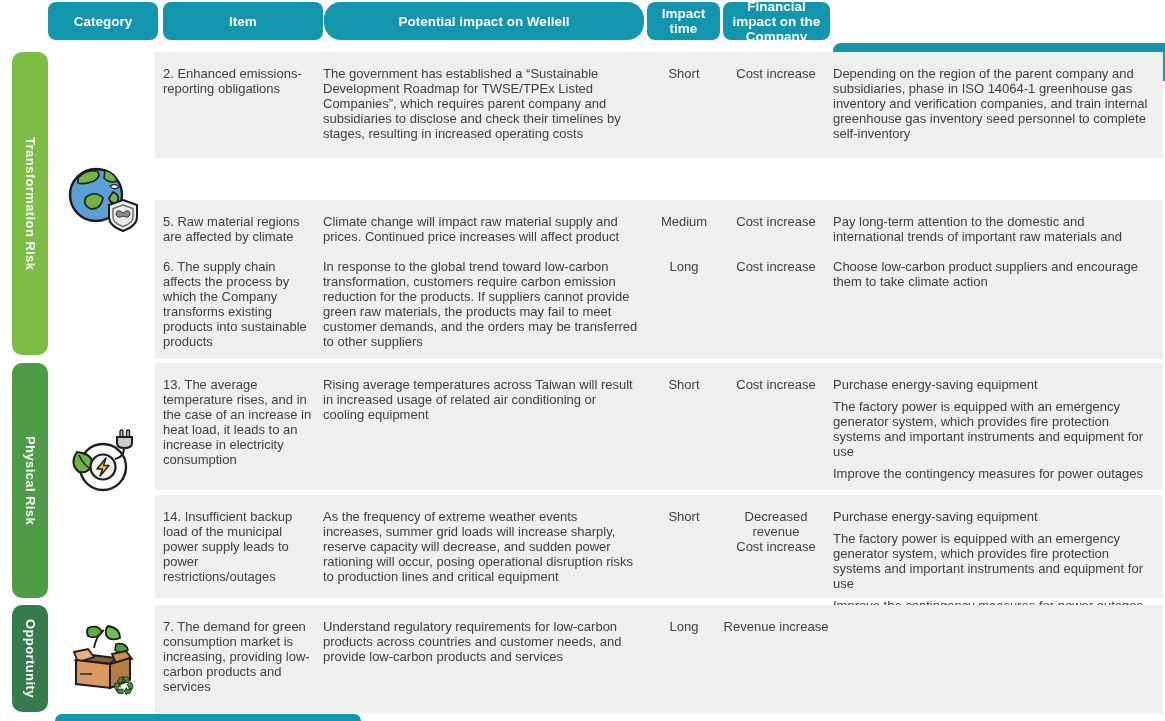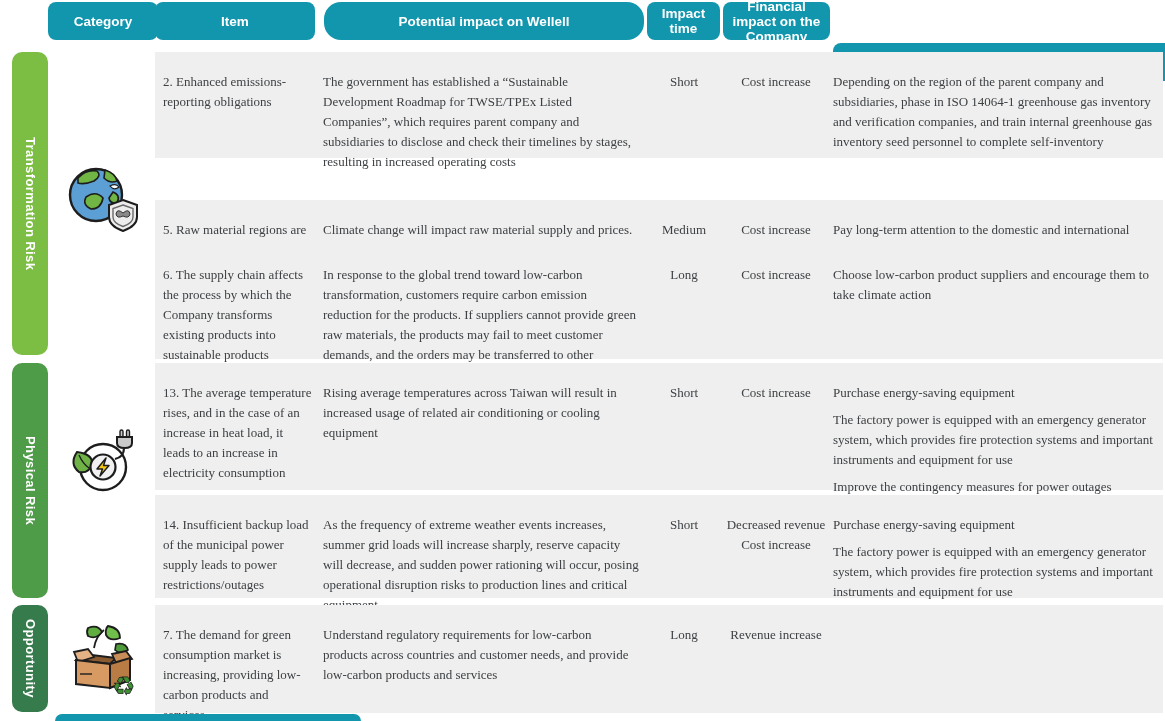--- a/index.html
+++ b/index.html
@@ -26,41 +26,41 @@
     display:flex;align-items:center;justify-content:center;
   }
   .gbar span{
     writing-mode:vertical-rl;text-orientation:mixed;color:#ffffff;
     font-size:13px;font-weight:bold;letter-spacing:.4px;white-space:nowrap;
   }
   .bar-1{background:var(--g1);}
   .bar-2{background:var(--g2);}
   .bar-3{background:var(--g3);}
   .row{position:absolute;left:155px;width:1008px;background:var(--row-bg);}
-  .cell{position:absolute;top:20px;font-size:13px;line-height:20px;font-family:Liberation Serif, serif;}
+  .cell{position:absolute;top:14px;font-size:13px;line-height:15px;}
   .c-item{left:8px;width:150px;}
   .c-impact{left:168px;width:316px;}
   .c-time{left:492px;width:74px;text-align:center;}
   .c-fin{left:566px;width:110px;text-align:center;}
   .c-resp{left:678px;width:324px;}
   .c-resp p{margin:0 0 7px 0;padding:0;}
   .c-resp p:last-child{margin-bottom:0;}
   .icon{position:absolute;}
   .partial-bar{
     position:absolute;left:55px;top:714px;width:306px;height:7px;
     background:var(--header-bg);border-radius:8px 8px 0 0;
   }
 </style>
 </head>
 <body>
 
 <div id="canvas">
 
   <div class="hcell" style="left:48px;width:110px;">Category</div>
-  <div class="hcell" style="left:155px;width:160px;">Item</div>
+  <div class="hcell" style="left:163px;width:160px;">Item</div>
   <div class="hcell" style="left:324px;width:320px;border-radius:17px;">Potential impact on Wellell</div>
   <div class="hcell" style="left:647px;width:73px;">Impact time</div>
   <div class="hcell" style="left:723px;width:107px;">Financial impact on the Company</div>
   <div class="hcell" style="left:833px;width:376px;margin-top:41px;">Response measures</div>
 
   <div class="gbar bar-1" style="top:52px;height:303px;">
     <span>Transformation Risk</span>
   </div>
   <div class="gbar bar-2" style="top:363px;height:235px;">
     <span>Physical Risk</span>

